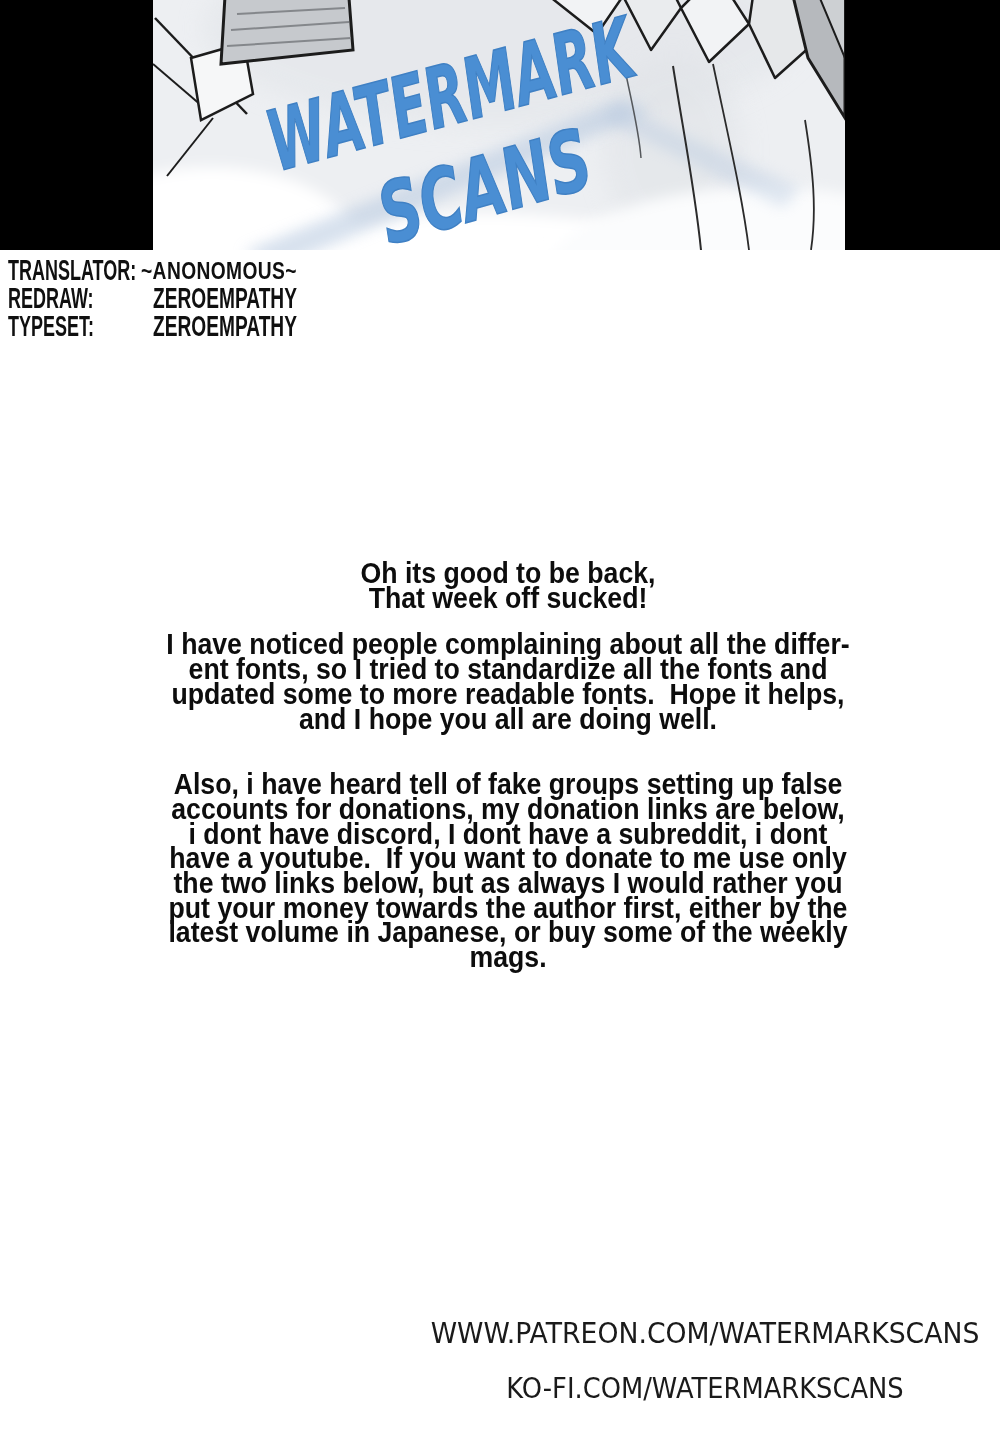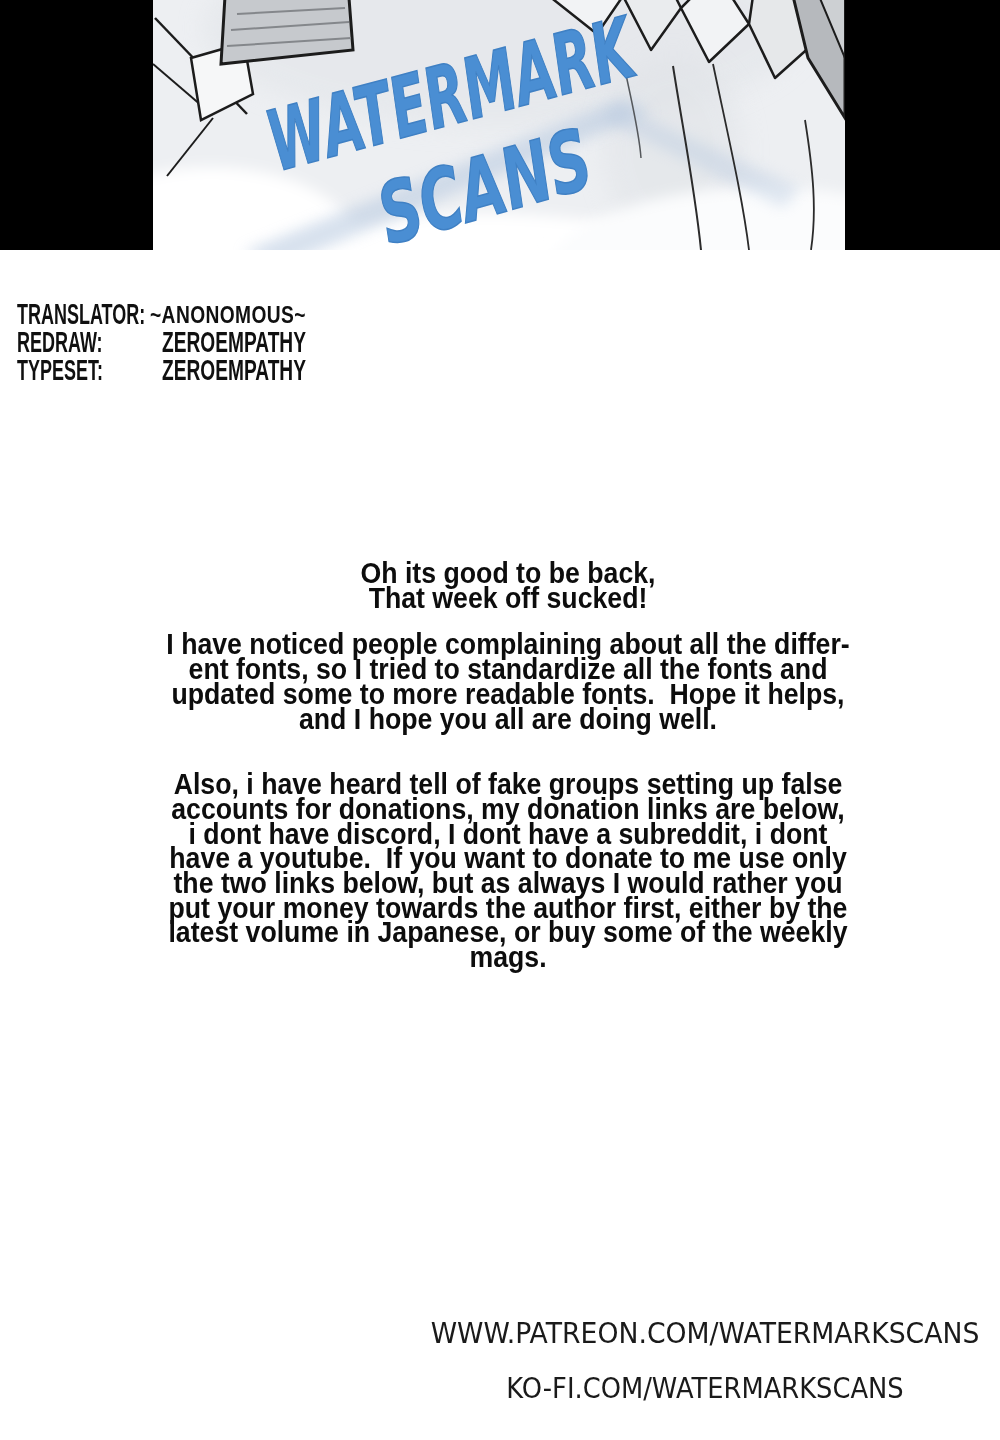--- a/index.html
+++ b/index.html
@@ -5,21 +5,21 @@
   html,body{margin:0;padding:0;}
   body{
     width:1000px;height:1440px;position:relative;overflow:hidden;
     background:#ffffff;font-family:"Liberation Sans",sans-serif;color:#111;
   }
   
   .top-band{position:absolute;left:0;top:0;width:1000px;height:250px;background:#000;}
   .banner{position:absolute;left:153px;top:0;width:692px;height:250px;overflow:hidden;background:#edeff2;}
   .banner svg{display:block;width:692px;height:250px;}
   
-  .credits{position:absolute;left:17px;top:256px;width:420px;margin-top:44px;}
+  .credits{position:absolute;left:8px;top:256px;width:420px;}
   .credit-row{position:relative;height:28px;}
   .credit-label{
     position:absolute;left:0;top:0;font-weight:bold;font-size:29px;line-height:28px;
     transform:scaleX(0.62);transform-origin:0 0;white-space:pre;color:#101010;
   }
   .credit-value{
     position:absolute;top:0;font-weight:bold;font-size:29px;line-height:28px;
     transform:scaleX(0.66);transform-origin:0 0;white-space:pre;color:#101010;
   }
   .credit-row:nth-child(1) .credit-value{left:133px;font-size:24px;transform:scaleX(0.8);letter-spacing:0.5px;line-height:30px;}

